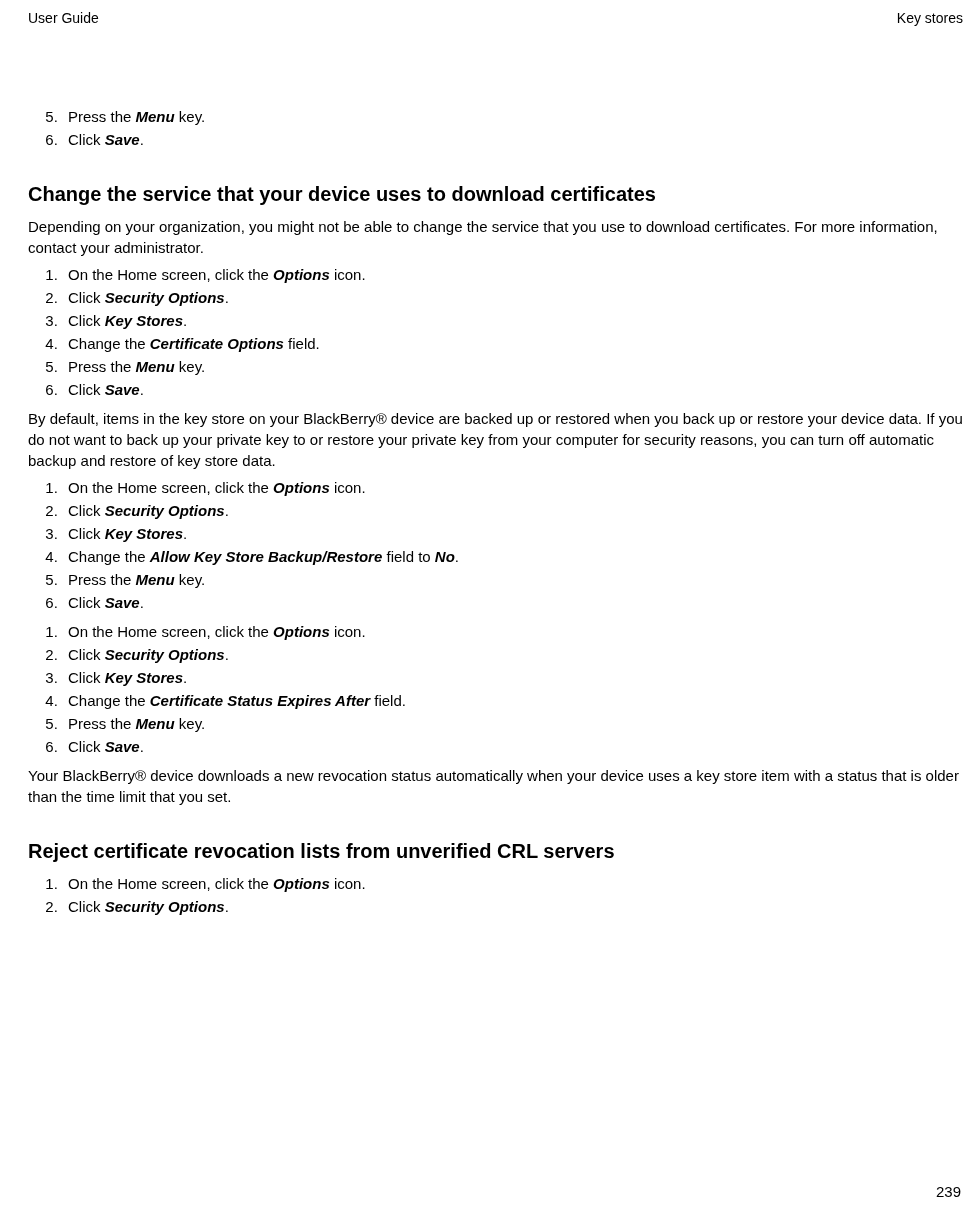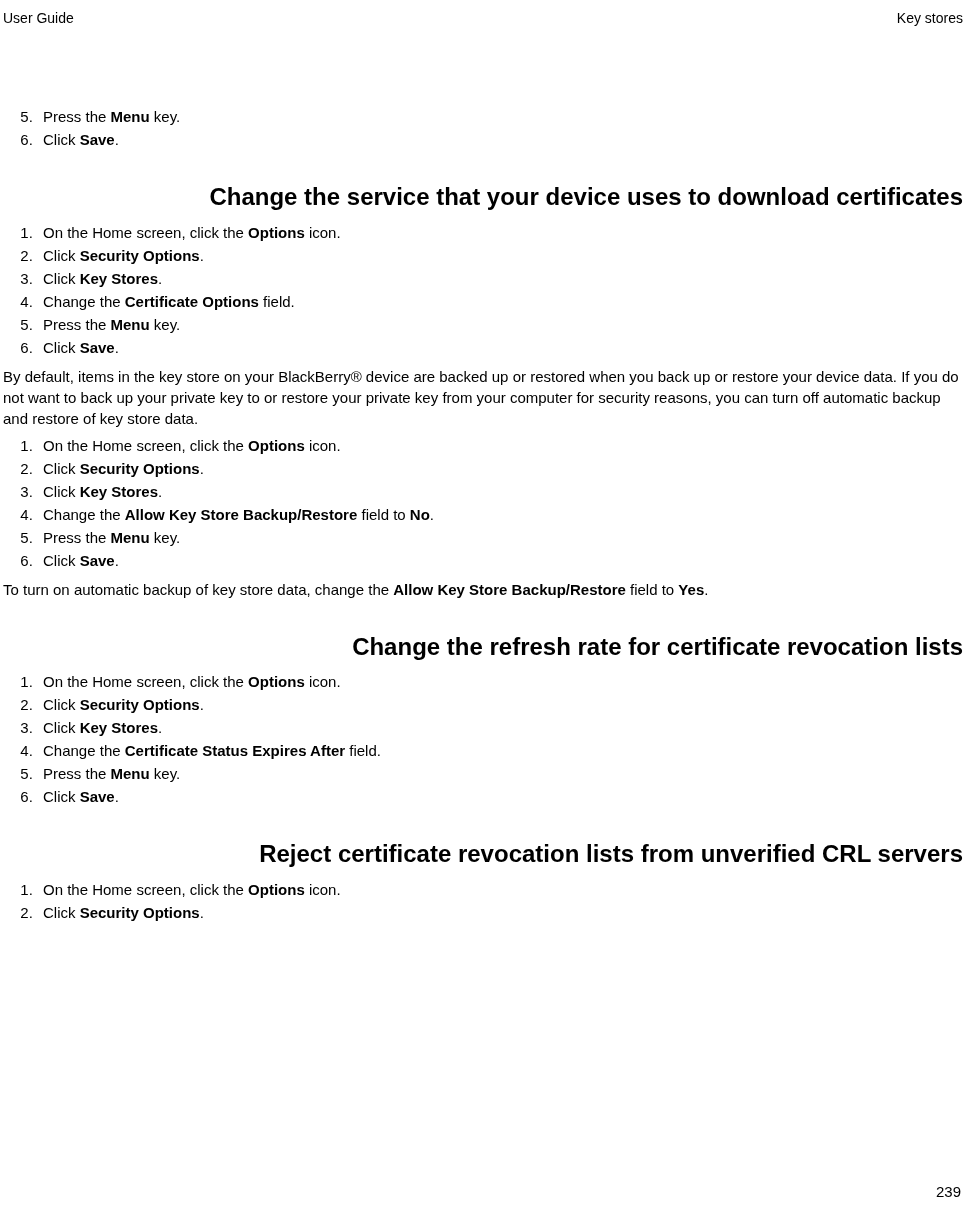--- a/index.html
+++ b/index.html
@@ -6,107 +6,106 @@
     margin: 0;
     padding: 0;
     font-family: Arial, Helvetica, sans-serif;
     color: #000;
     width: 975px;
     height: 1228px;
     position: relative;
     box-sizing: border-box;
   }
   .page {
-    padding: 10px 12px 20px 3px;
+    padding: 10px 12px 20px 28px;
     box-sizing: border-box;
     width: 100%;
     height: 100%;
     position: relative;
     border-radius: 27px;
   }
   .header {
     display: flex;
     justify-content: space-between;
     font-size: 14px;
     margin-bottom: 80px;
   }
   .content {
     font-size: 15px;
     line-height: 1.4;
   }
   h2 {
-    font-size: 24px;
+    font-size: 20px;
     font-weight: bold;
     margin: 30px 0 8px 0;
-    text-align: right;
   }
   ol {
     margin: 4px 0 8px 0;
     padding-left: 34px;
   }
   ol li {
     margin: 2px 0;
     padding-left: 6px;
   }
   p {
     margin: 6px 0;
   }
   .page-number {
     position: absolute;
     bottom: 28px;
     right: 14px;
     font-size: 15px;
   }
-  strong { font-weight: bold; }
+  strong { font-weight: bold; font-style: italic; }
 </style>
 </head>
 <body>
 
 <div class="page">
   <div class="header">
     <span>User Guide</span>
     <span>Key stores</span>
   </div>
 
   <div class="content">
 
     <ol id="intro-list" start="5">
         <li>Press the <strong>Menu</strong> key.</li>
         <li>Click <strong>Save</strong>.</li>
       </ol>
 
     <div id="sections">
         <h2>Change the service that your device uses to download certificates</h2>
+        <p>Depending on your organization, you might not be able to change the service that you use to download certificates. For more information, contact your administrator.</p>
         <ol>
           <li>On the Home screen, click the <strong>Options</strong> icon.</li>
           <li>Click <strong>Security Options</strong>.</li>
           <li>Click <strong>Key Stores</strong>.</li>
           <li>Change the <strong>Certificate Options</strong> field.</li>
           <li>Press the <strong>Menu</strong> key.</li>
           <li>Click <strong>Save</strong>.</li>
         </ol>
         <p>By default, items in the key store on your BlackBerry® device are backed up or restored when you back up or restore your device data. If you do not want to back up your private key to or restore your private key from your computer for security reasons, you can turn off automatic backup and restore of key store data.</p>
         <ol>
           <li>On the Home screen, click the <strong>Options</strong> icon.</li>
           <li>Click <strong>Security Options</strong>.</li>
           <li>Click <strong>Key Stores</strong>.</li>
           <li>Change the <strong>Allow Key Store Backup/Restore</strong> field to <strong>No</strong>.</li>
           <li>Press the <strong>Menu</strong> key.</li>
           <li>Click <strong>Save</strong>.</li>
         </ol>
-        <p>To turn on automatic backup of key store data, change the <strong>Allow Key Store Backup/Restore</strong> field to <strong>Yes</strong>.</p>
-        <h2>Change the refresh rate for certificate revocation lists</h2>
         <ol>
           <li>On the Home screen, click the <strong>Options</strong> icon.</li>
           <li>Click <strong>Security Options</strong>.</li>
           <li>Click <strong>Key Stores</strong>.</li>
           <li>Change the <strong>Certificate Status Expires After</strong> field.</li>
           <li>Press the <strong>Menu</strong> key.</li>
           <li>Click <strong>Save</strong>.</li>
         </ol>
+        <p>Your BlackBerry® device downloads a new revocation status automatically when your device uses a key store item with a status that is older than the time limit that you set.</p>
         <h2>Reject certificate revocation lists from unverified CRL servers</h2>
         <ol>
           <li>On the Home screen, click the <strong>Options</strong> icon.</li>
           <li>Click <strong>Security Options</strong>.</li>
         </ol>
       </div>
 
   </div>
 
   <div class="page-number">239</div>

